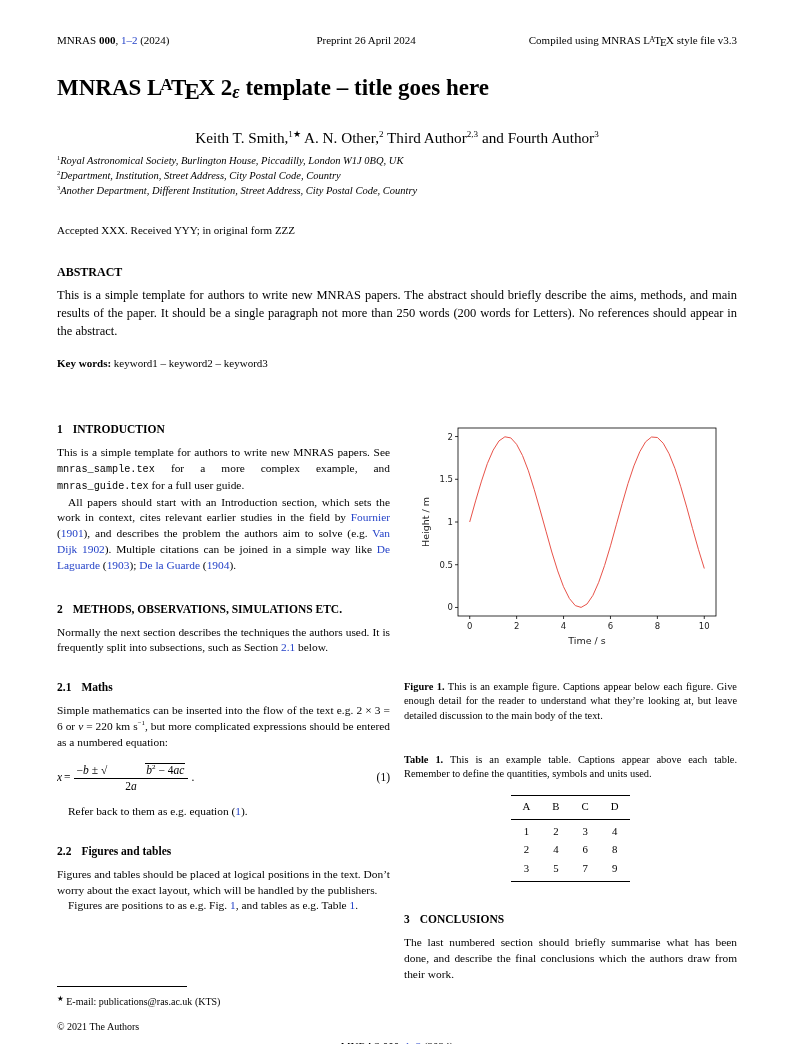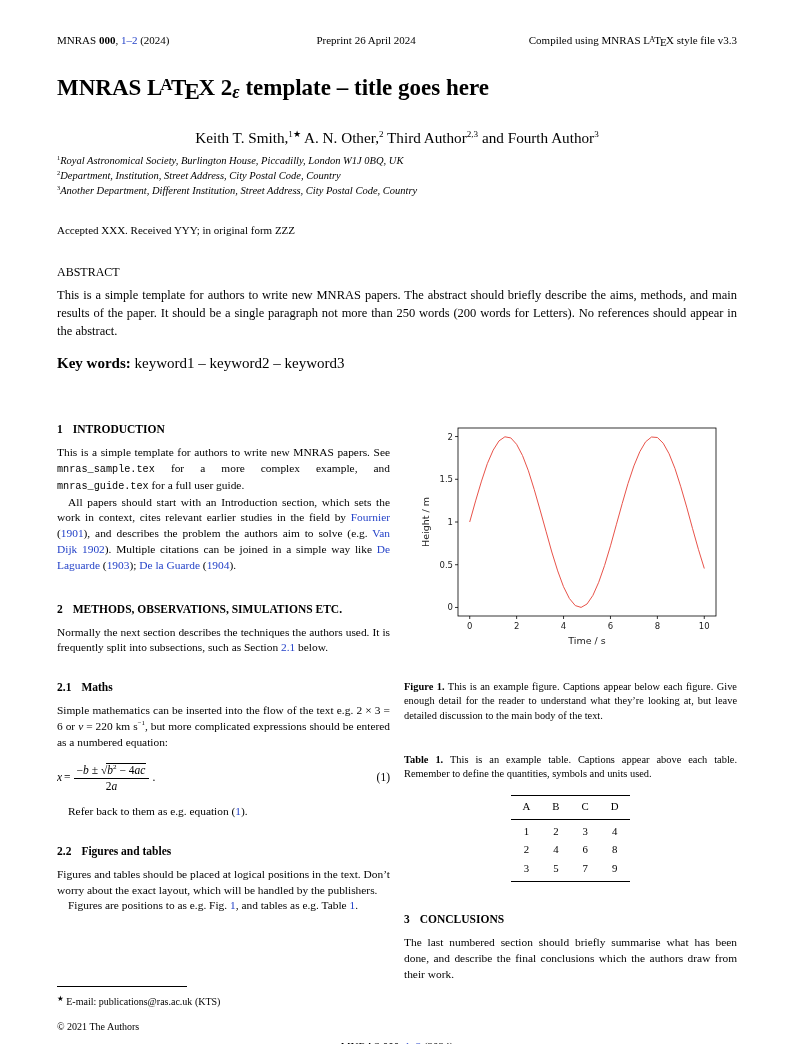--- a/index.html
+++ b/index.html
@@ -23,43 +23,43 @@
   
   .title{margin-top:26px; font-size:23px; line-height:28px; font-weight:bold;}
   .title .eps{font-style:italic; font-size:0.78em; vertical-align:-0.18em;}
   .authors{margin-top:22px; font-size:15.2px; line-height:19px;text-align:center;}
   sup.s{font-size:0.6em; vertical-align:super; line-height:0;}
   .affils{margin-top:7px; font-size:10.5px; line-height:1.4; font-style:italic;}
   .affils sup.s{font-style:normal;}
   .dates{margin-top:26px; font-size:11px; line-height:13px;}
 
   
-  .abs-head{margin-top:28px; font-size:12px; font-weight:normal; line-height:14px;}
+  .abs-head{margin-top:28px; font-size:12px; font-weight:bold; line-height:14px;}
   .abs-text{margin-top:7px; font-size:12.5px; line-height:18px; text-align:justify;}
-  .keywords{margin-top:15px; font-size:15px; line-height:17px;}
+  .keywords{margin-top:15px; font-size:11px; line-height:17px;}
 
   
   .columns{margin-top:48px; display:grid; grid-template-columns:1fr 1fr; column-gap:14px; height:613px; overflow:hidden;}
   .col-left{display:flex; flex-direction:column;}
   .body-text{font-size:11.4px; line-height:15.8px; text-align:justify;}
   .body-text p{margin:0;}
   .body-text p.indent{text-indent:11px;}
   .sec-head{font-size:11.5px; font-weight:bold; margin:28px 0 9px; line-height:14px;}
   .sec-head.first{margin-top:2px;}
   .sec-num{margin-right:10px;}
   .sub-head{font-size:11.5px; font-weight:bold; margin:24px 0 9px; line-height:14px;}
   .mono{font-family:"Liberation Mono", monospace; font-size:10.2px;}
   .var{font-style:italic;}
 
   
   .equation{display:flex; align-items:center; margin:13px 0 11px; font-size:11.5px;}
   .frac{display:inline-flex; flex-direction:column; text-align:center; margin:0 3px; line-height:1.15;}
   .frac .top{padding:0 3px 1px; border-bottom:1px solid #000;}
   .frac .bot{padding-top:1px;}
-  .rad{border-top:1px solid #000; padding:0 1px;}
+  .rad{border-top:1px solid #000; padding:0 1px;margin-left:39px;}
   .sqrt{margin-right:-1px;}
   .equation sup{font-size:0.62em; vertical-align:super; line-height:0;}
   .eq-no{margin-left:auto;}
   .eq-lhs{margin-right:2px;}
 
   
   .fig-svg{display:block; margin:0 auto;}
   .fig-svg .tick{font-family:"DejaVu Sans", sans-serif; font-size:8.5px; fill:#222;}
   .fig-svg .axis-label{font-family:"DejaVu Sans", sans-serif; font-size:9.5px; fill:#222;}
   .caption{margin-top:20px; font-size:10.4px; line-height:14.2px; text-align:justify;}

